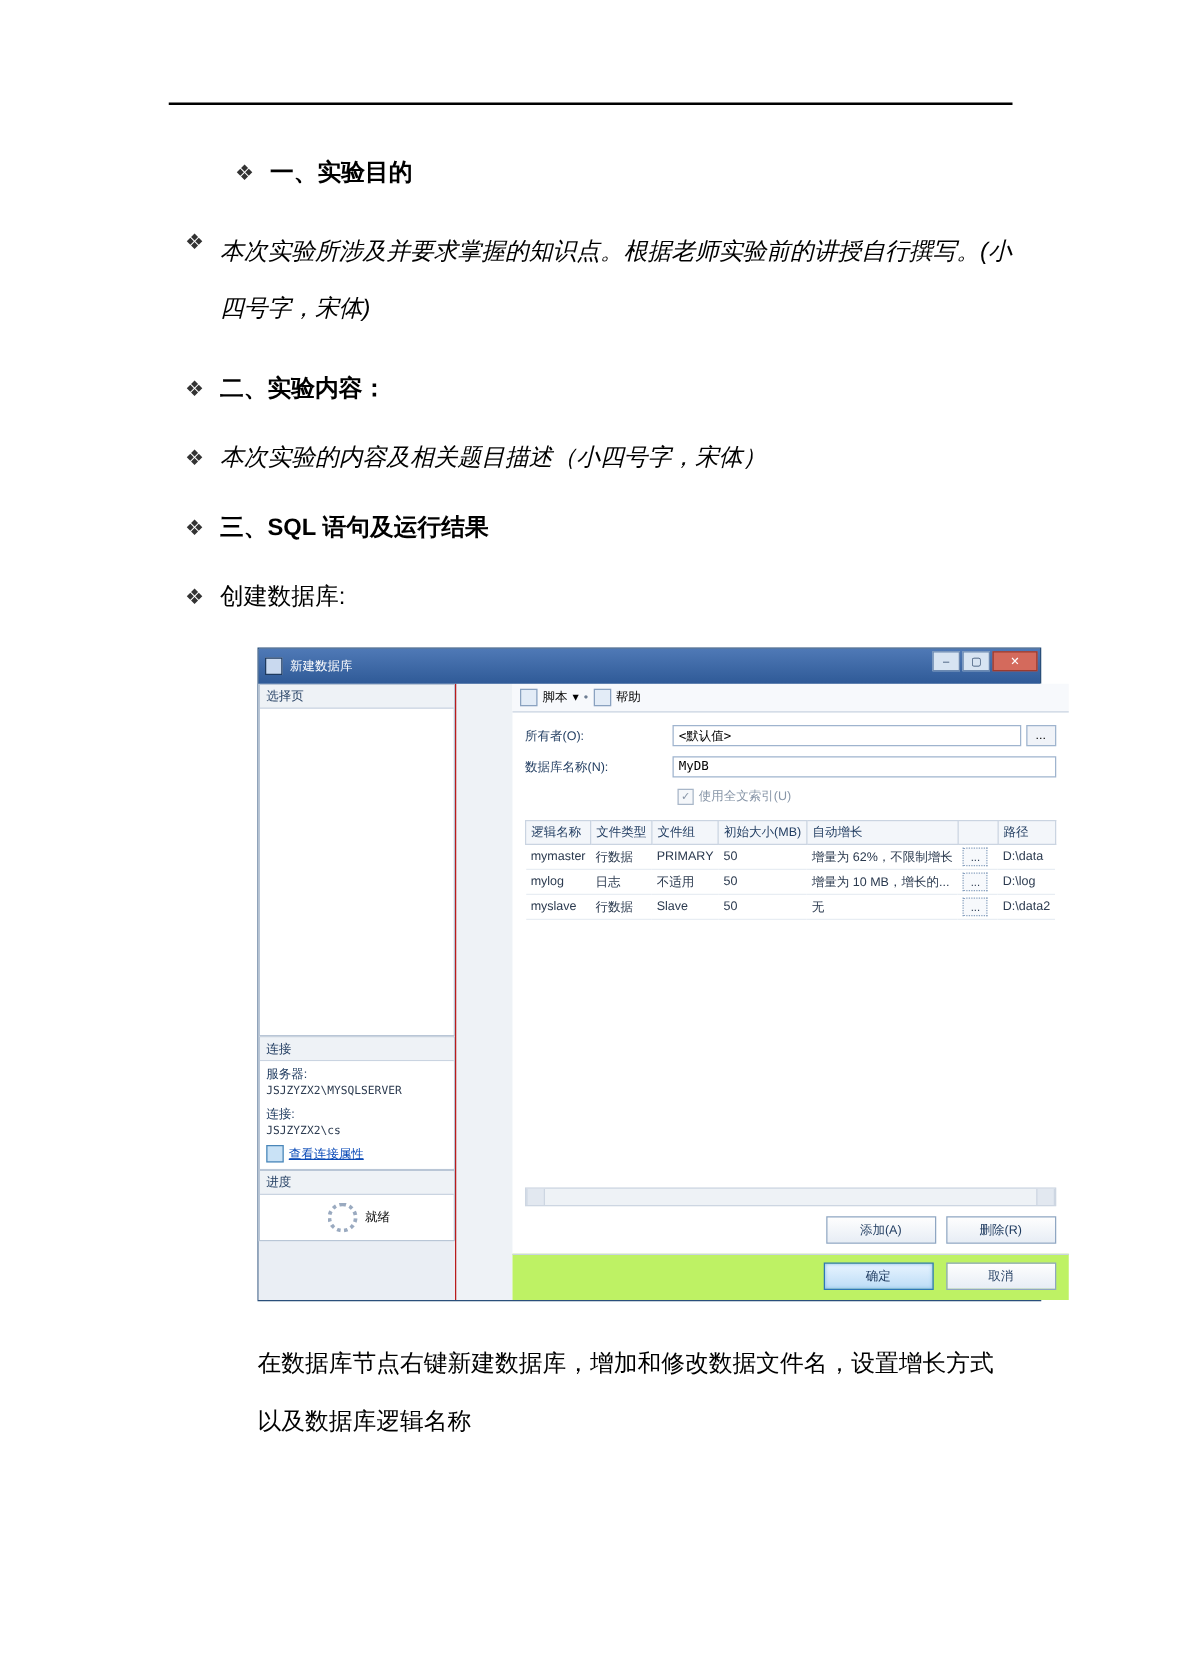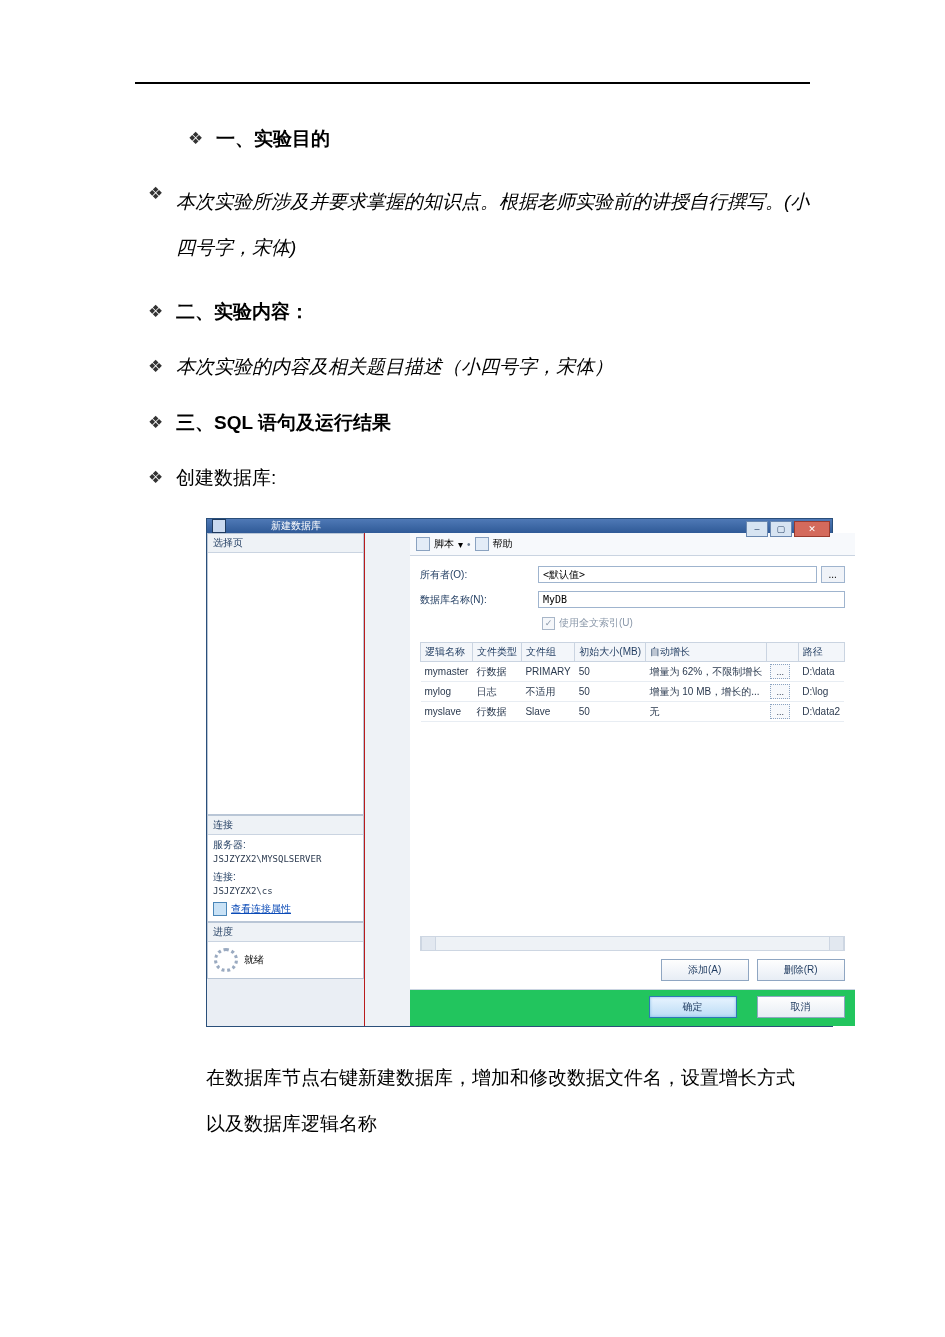--- a/index.html
+++ b/index.html
@@ -59,25 +59,24 @@
     width: 627px;
     border: 1px solid #2a4f7a;
     background: #eef2f6;
     font-size: 10px;
     color: #000;
     box-sizing: border-box;
   }
   .win .tb {
     display: flex;
     align-items: center;
-    height: 14px;
+    height: 28px;
     background: linear-gradient(#4f79b6, #2f5a97);
     color: #fff;
     position: relative;
-    gap: 39px;
   }
   .tb-icon {
     width: 12px; height: 12px;
     background: #c9d9ef;
     border: 1px solid #1e3a5f;
     margin: 0 6px 0 5px;
   }
   .tb-title { font-size: 10px; }
   .tb-ctrls {
     position: absolute;
@@ -136,21 +135,21 @@
   .conn-body { font-size: 9px; color: #2b3a4f; }
   .conn-lbl { font-size: 10px; color: #1e3a5f; margin-bottom: 2px; }
   .conn-val { font-family: Consolas, monospace; font-size: 9px; margin-bottom: 6px; }
   .conn-link { display: flex; align-items: center; gap: 4px; }
   .conn-link .ico {
     width: 12px; height: 12px;
     background: #c9e2f6;
     border: 1px solid #4a86b8;
   }
   .conn-link a { color: #0a4ab7; text-decoration: underline; font-size: 10px; cursor: default;}
-  .prog-body { display: flex; align-items: center; gap: 6px; padding: 6px; }
+  .prog-body { display: flex; align-items: center; gap: 6px; padding: 6px; margin-left: 48px; }
   .spinner {
     width: 18px; height: 18px; border-radius: 50%;
     border: 3px dotted #9aaac0;
   }
   .rpane {
     flex: 1 1 auto;
     display: flex;
     flex-direction: column;
     background: #fff;
     margin-left: 45px;
@@ -260,23 +259,23 @@
   .wbtn {
     min-width: 86px;
     height: 20px;
     border: 1px solid #8fa6c2;
     background: linear-gradient(#fefefe, #e7edf5);
     font-size: 10px;
     display: flex; align-items: center; justify-content: center;
     color: #1e3a5f;
   }
   .footer-row {
-    display: flex; justify-content: flex-end; gap: 20px;
+    display: flex; justify-content: flex-end; gap: 10px;
     padding: 6px 10px 8px 10px;
-    background: #22c55e;
+    background: #bef264;
     border-top: 1px solid #cad4e1;
     align-items: flex-end;
   }
   .wbtn.primary {
     border: 1px solid #2e78b6;
     background: linear-gradient(#e8f4ff, #bcdcf6);
     box-shadow: 0 0 3px #7fb7e4 inset;
   }
 </style>
 </head>

